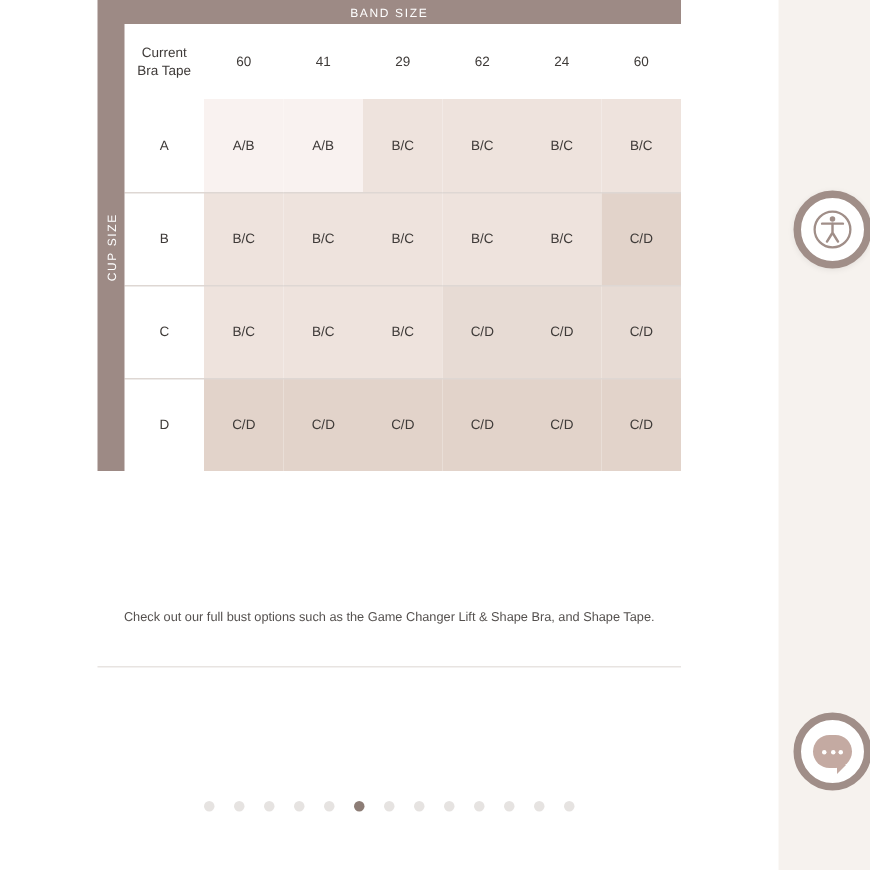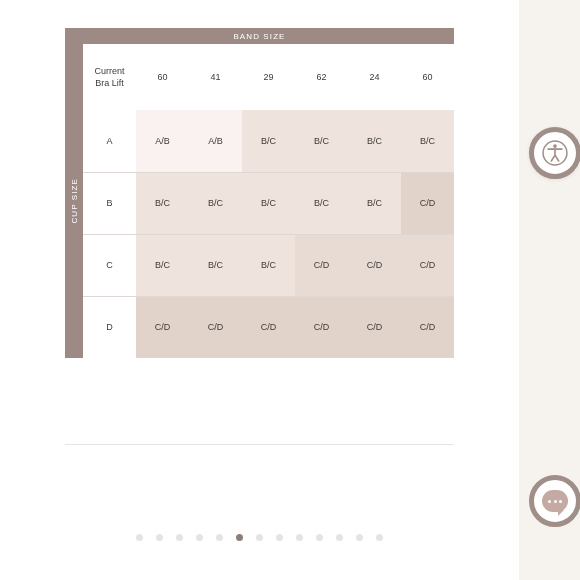--- a/index.html
+++ b/index.html
@@ -36,21 +36,20 @@
   #band-size-header {
     height: 16px;
     background: #9d8a85;
     color: #ffffff;
     font-size: 8px;
     letter-spacing: 1.1px;
     display: flex;
     align-items: center;
     justify-content: center;
     text-transform: uppercase;
-    margin-top: 28px;
   }
 
   #table-body-wrap {
     display: flex;
     align-items: stretch;
   }
 
   #cup-size-rail {
     width: 18px;
     background: #9d8a85;
@@ -78,21 +77,21 @@
   table#size-table td,
   table#size-table th {
     border: 0;
     font-weight: normal;
     text-align: center;
     font-size: 9px;
     color: #3e3a38;
     padding: 0;
   }
 
-  table#size-table thead tr { height: 66px; }
+  table#size-table thead tr { height: 50px; }
   table#size-table tbody tr { height: 62px; }
 
   table#size-table tbody tr + tr td {
     border-top: 1px solid #ded7d3;
   }
 
   th.corner-head {
     width: 53px;
     line-height: 1.35;
     font-size: 9px;
@@ -231,21 +230,21 @@
 
       <div id="cup-size-rail">
         <span class="rail-label">CUP SIZE</span>
       </div>
 
       <table id="size-table">
         <thead>
           <tr>
             <th class="corner-head">
               <div>Current</div>
-              <div>Bra Lift</div>
+              <div>Bra Tape</div>
             </th>
             <th class="band-head">60</th>
             <th class="band-head">41</th>
             <th class="band-head">29</th>
             <th class="band-head">62</th>
             <th class="band-head">24</th>
             <th class="band-head">60</th>
           </tr>
         </thead>
         <tbody>
@@ -289,20 +288,21 @@
             <td class="sh3">C/D</td>
             <td class="sh3">C/D</td>
             <td class="sh3">C/D</td>
           </tr>
 
         </tbody>
       </table>
     </div>
   </div>
 
+  <div id="footnote">Check out our full bust options such as the Game Changer Lift &amp; Shape Bra, and Shape Tape.</div>
   <div id="footer-divider"></div>
 
   <div id="carousel-dots">
     <span class="dot"></span>
     <span class="dot"></span>
     <span class="dot"></span>
     <span class="dot"></span>
     <span class="dot"></span>
     <span class="dot active"></span>
     <span class="dot"></span>

